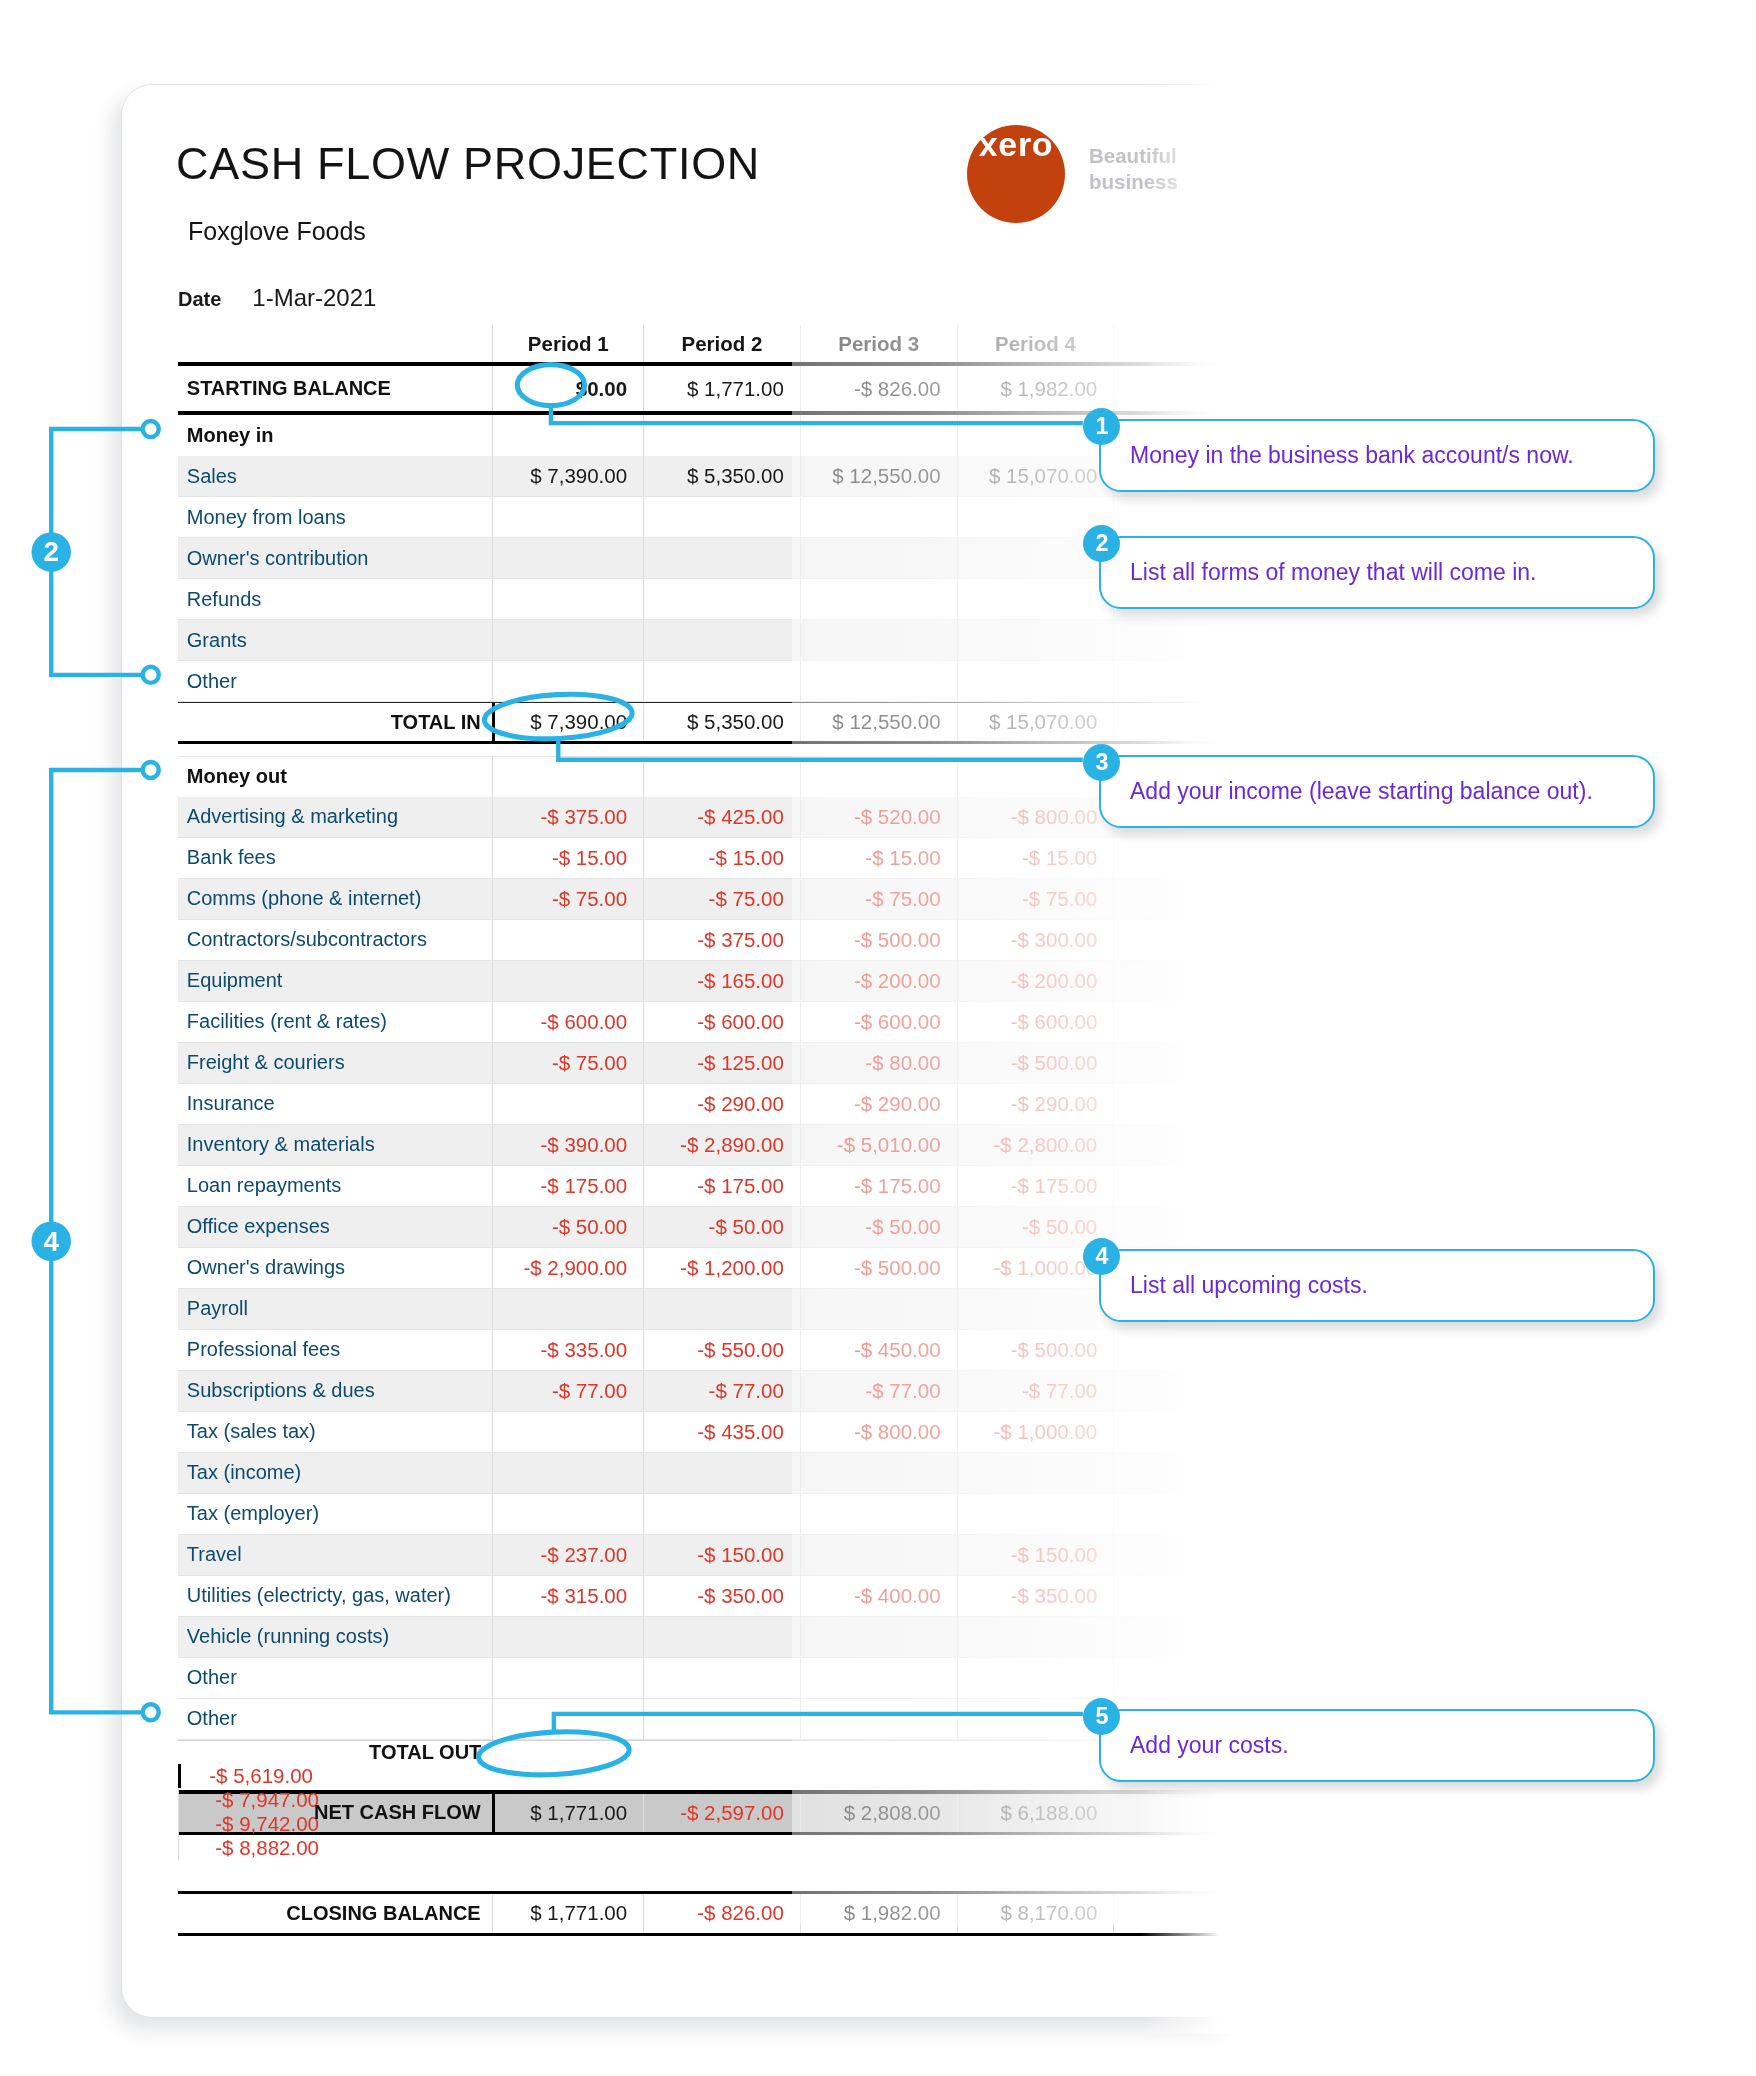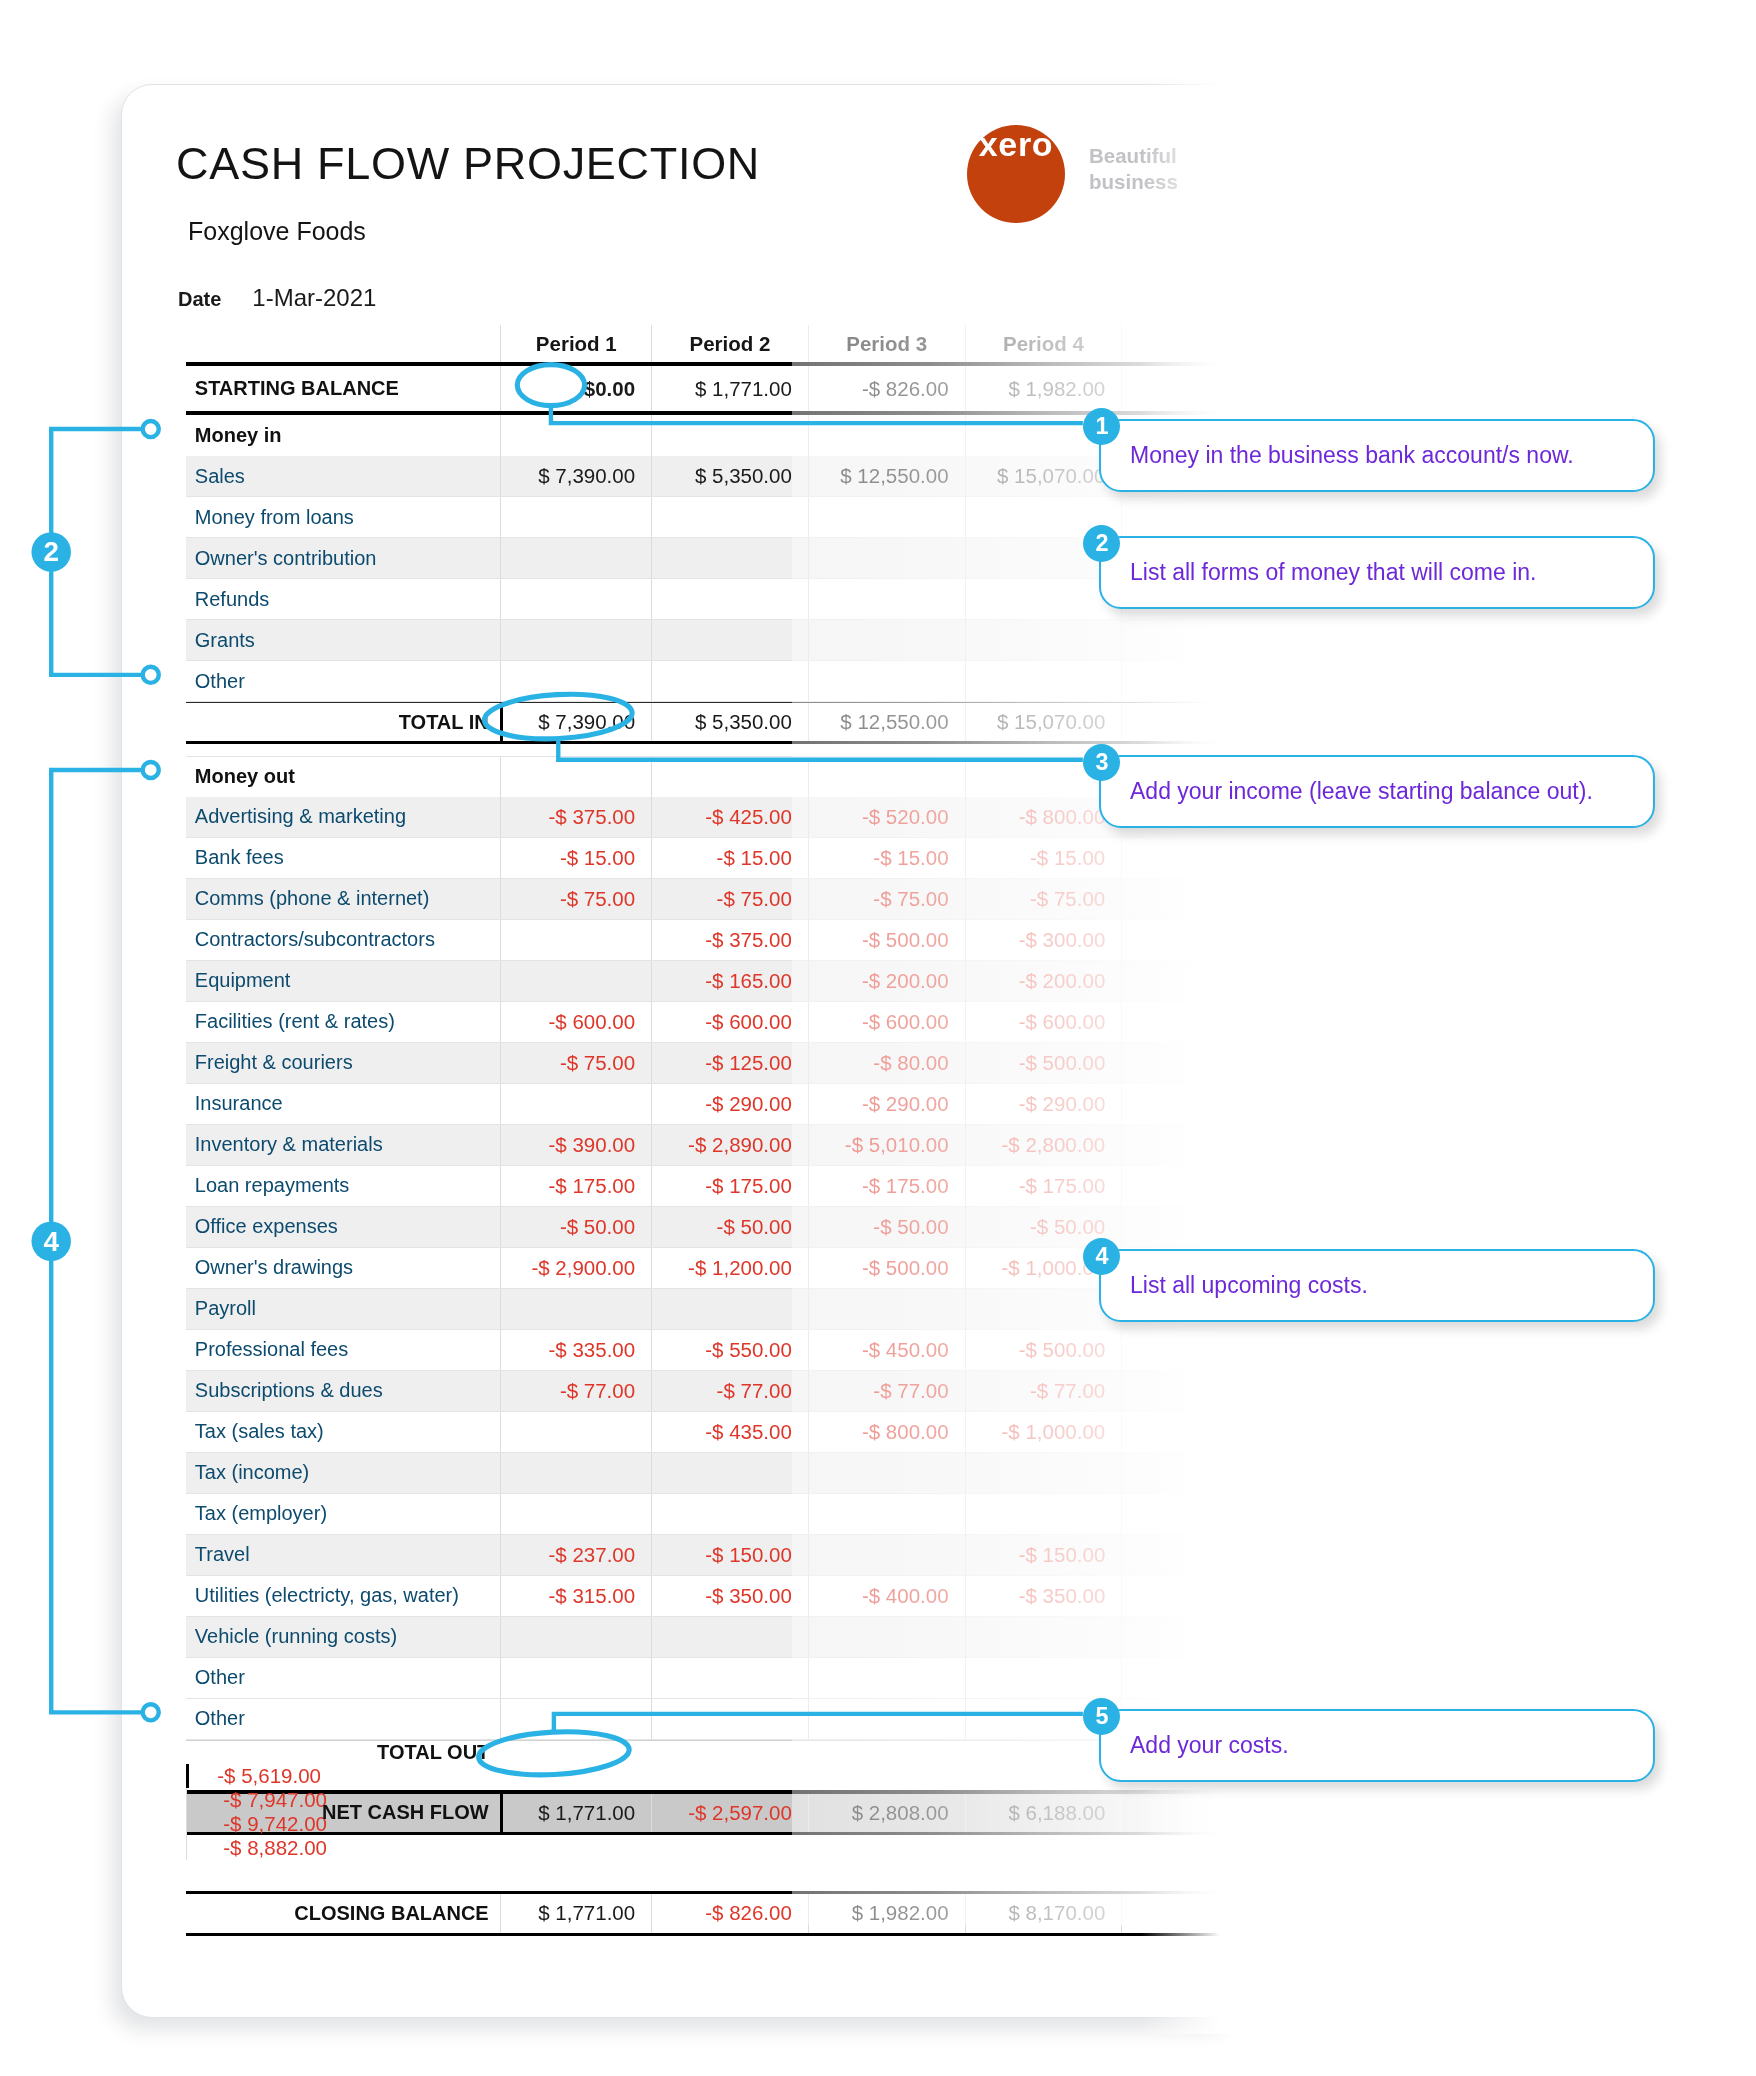--- a/index.html
+++ b/index.html
@@ -21,21 +21,21 @@
   .date-label{font-size:20px;font-weight:bold;color:#1a1a1a;}
   .date-value{font-size:24px;color:#1a1a1a;}
 
   .logo{position:absolute;left:967px;top:125px;width:98px;height:98px;border-radius:50%;
         background:#c2410c;display:flex;justify-content:center;z-index:2;}
   .logo-text{color:#fff;font-size:34px;font-weight:600;letter-spacing:0.7px;}
   .logo-tagline{position:absolute;left:1089px;top:143px;font-size:20.5px;line-height:1.25;
                 font-weight:bold;color:#c2c2c6;z-index:2;}
 
   
-  .table{position:absolute;left:186px;top:325px;width:1073px;z-index:2;}
+  .table{position:absolute;left:178px;top:325px;width:1073px;z-index:2;}
   .row{display:flex;width:100%;}
   .cell{display:flex;align-items:center;}
   .label-cell{width:315px;padding-left:8.8px;font-size:20px;color:#0c4a6e;}
   .label-cell.right{justify-content:flex-end;padding-right:11.7px;font-weight:bold;color:#111;}
   .label-cell.bold{font-weight:bold;color:#111;}
   .val{justify-content:flex-end;padding-right:16px;font-size:20.5px;color:#1a1a1a;
        border-left:0.7px solid #dcdcdc;}
   .val.p1{width:151px;}
   .val:not(.p1){width:157px;}
   .tail{width:138px;border-left:0.7px solid #dcdcdc;}

